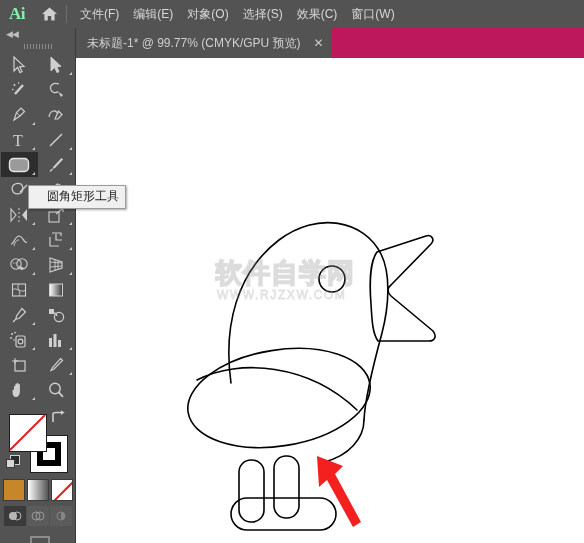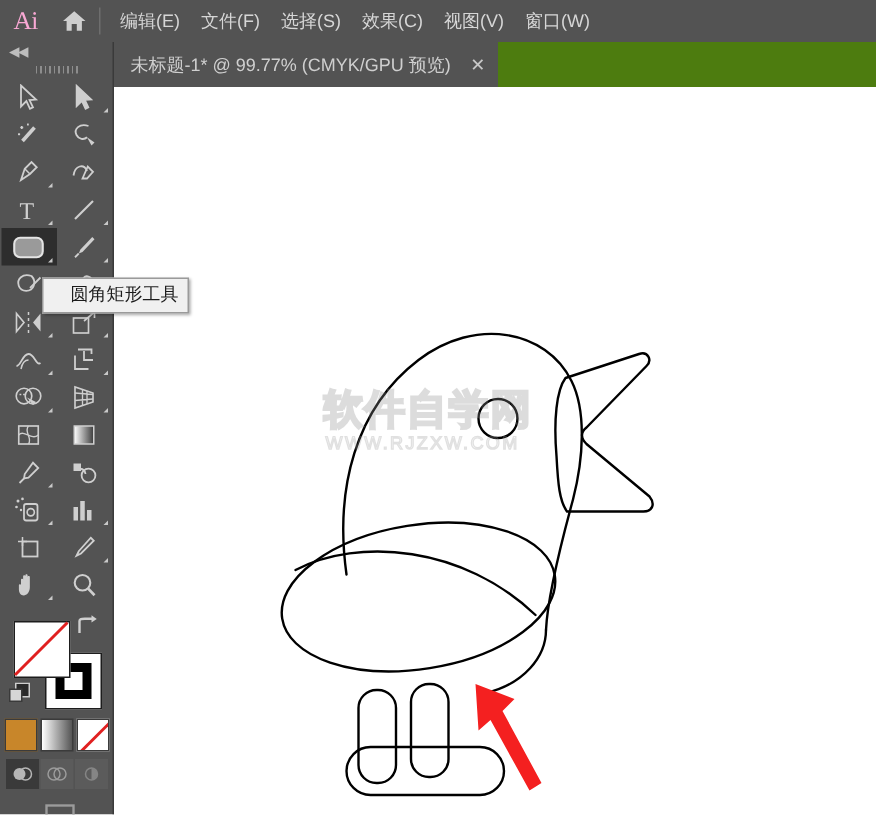--- a/index.html
+++ b/index.html
@@ -19,22 +19,22 @@
   .menubar {
     position: absolute; left: 0; top: 0;
     width: 584px; height: 28px;
     background: #535353;
     display: flex; align-items: center;
     box-sizing: border-box;
   }
   .ai-logo {
     width: 34px; height: 28px;
     display: flex; align-items: center; justify-content: center;
-    color: #f9a8d4;
-    font-size: 17px; font-weight: normal;
+    color: #86efac;
+    font-size: 17px; font-weight: bold;
     font-family: "Liberation Serif", serif;
     letter-spacing: -0.5px;
   }
   .home-icon {
     width: 30px; height: 28px;
     display: flex; align-items: center; justify-content: center;
   }
   .menu-sep {
     width: 1px; height: 18px; background: #6e6e6e; margin: 0 6px 0 2px;
   }
@@ -44,21 +44,21 @@
     font-size: 12px;
     padding: 4px 7px;
     white-space: nowrap;
     cursor: default;
   }
 
   
   .tabbar {
     position: absolute; left: 76px; top: 28px;
     width: 508px; height: 30px;
-    background: #4d7c0f;
+    background: #be185d;
   }
   .doc-tab {
     position: absolute; left: 0; top: 0;
     height: 30px;
     background: #535353;
     display: flex; align-items: center;
     padding: 0 8px 0 11px;
     box-sizing: border-box;
   }
   .doc-tab-label {
@@ -233,25 +233,25 @@
 
   <div class="menubar">
     <div class="ai-logo">Ai</div>
     <div class="home-icon">
       <svg width="17" height="16" viewBox="0 0 17 16">
         <path d="M8.5 1.5 L16 8 L13.6 8 L13.6 14.5 L10.2 14.5 L10.2 10 L6.8 10 L6.8 14.5 L3.4 14.5 L3.4 8 L1 8 Z" fill="#cfcfcf"></path>
       </svg>
     </div>
     <div class="menu-sep"></div>
     <div class="menu-items">
+      <div class="menu-item">文件(F)</div>
       <div class="menu-item">编辑(E)</div>
-      <div class="menu-item">文件(F)</div>
+      <div class="menu-item">对象(O)</div>
       <div class="menu-item">选择(S)</div>
       <div class="menu-item">效果(C)</div>
-      <div class="menu-item">视图(V)</div>
       <div class="menu-item">窗口(W)</div>
     </div>
   </div>
 
   <div class="tabbar">
     <div class="doc-tab">
       <span class="doc-tab-label">未标题-1* @ 99.77% (CMYK/GPU 预览)</span>
       <span class="tab-close">✕</span>
     </div>
   </div>

